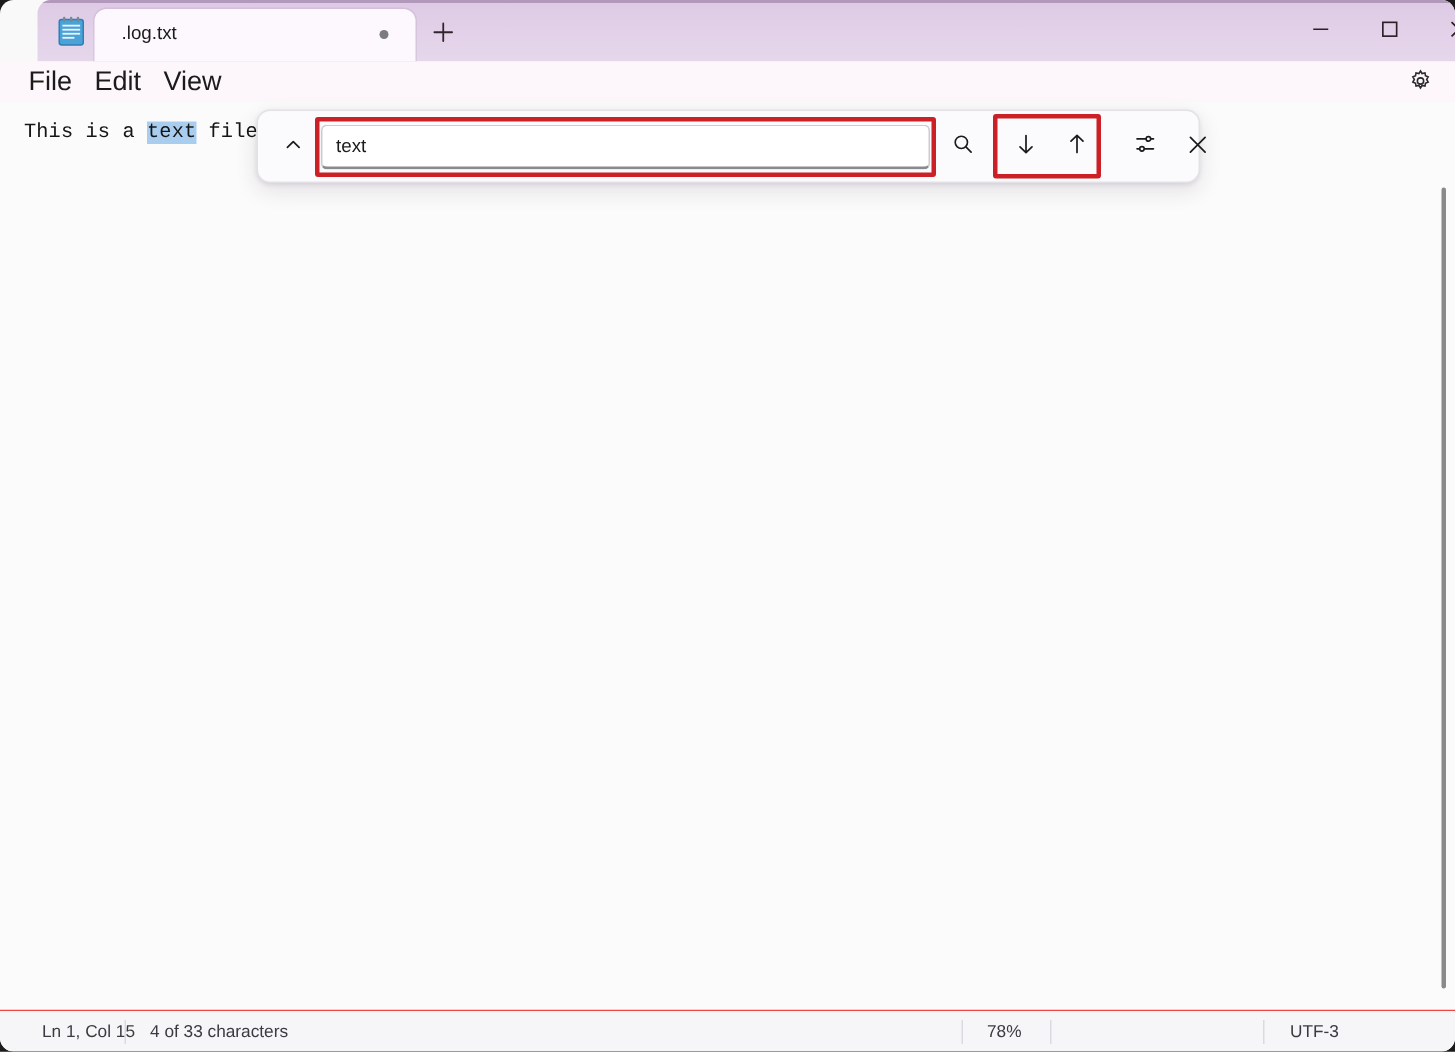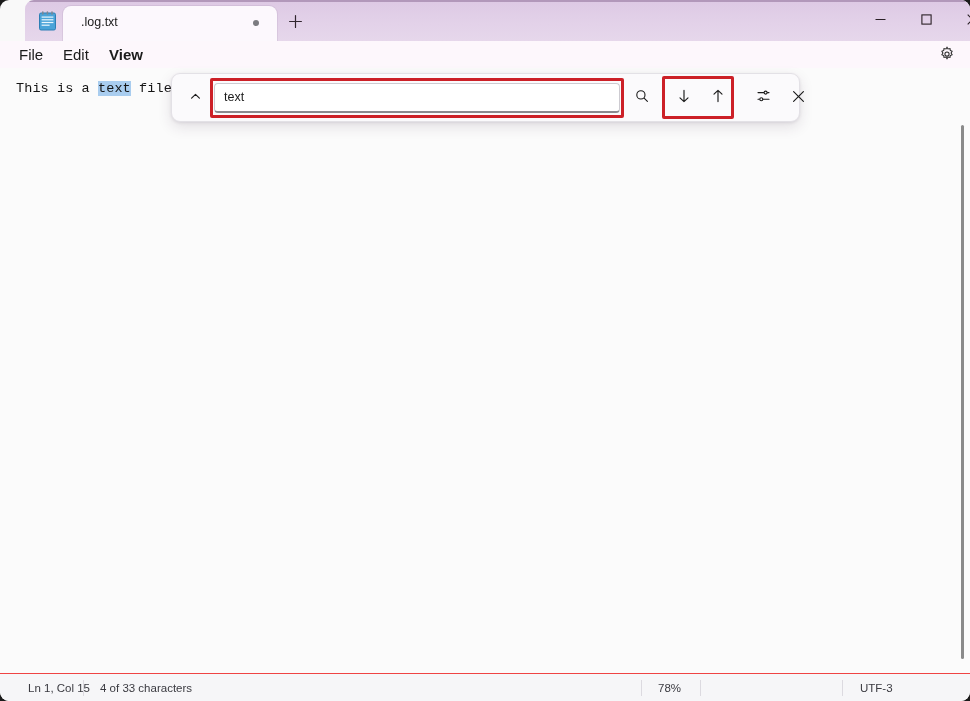--- a/index.html
+++ b/index.html
@@ -126,29 +126,29 @@
     width: 970px;
     height: 27px;
     background: #fdf7fc;
   }
   .menu-item {
     position: absolute;
     top: 3px;
     height: 21px;
     line-height: 21px;
     padding: 0 9px;
-    font-size: 15px;
+    font-size: 18px;
     color: #1b1b1b;
     border-radius: 4px;
     cursor: pointer;
     white-space: nowrap;
   }
   .mi-file { left: 10px; }
   .mi-edit { left: 54px; }
-  .mi-view { left: 100px; font-weight: bold; }
+  .mi-view { left: 100px; }
 
   .gear-btn {
     position: absolute;
     right: 8px;
     top: 2px;
     width: 30px;
     height: 24px;
     border: 0;
     background: transparent;
     border-radius: 4px;

